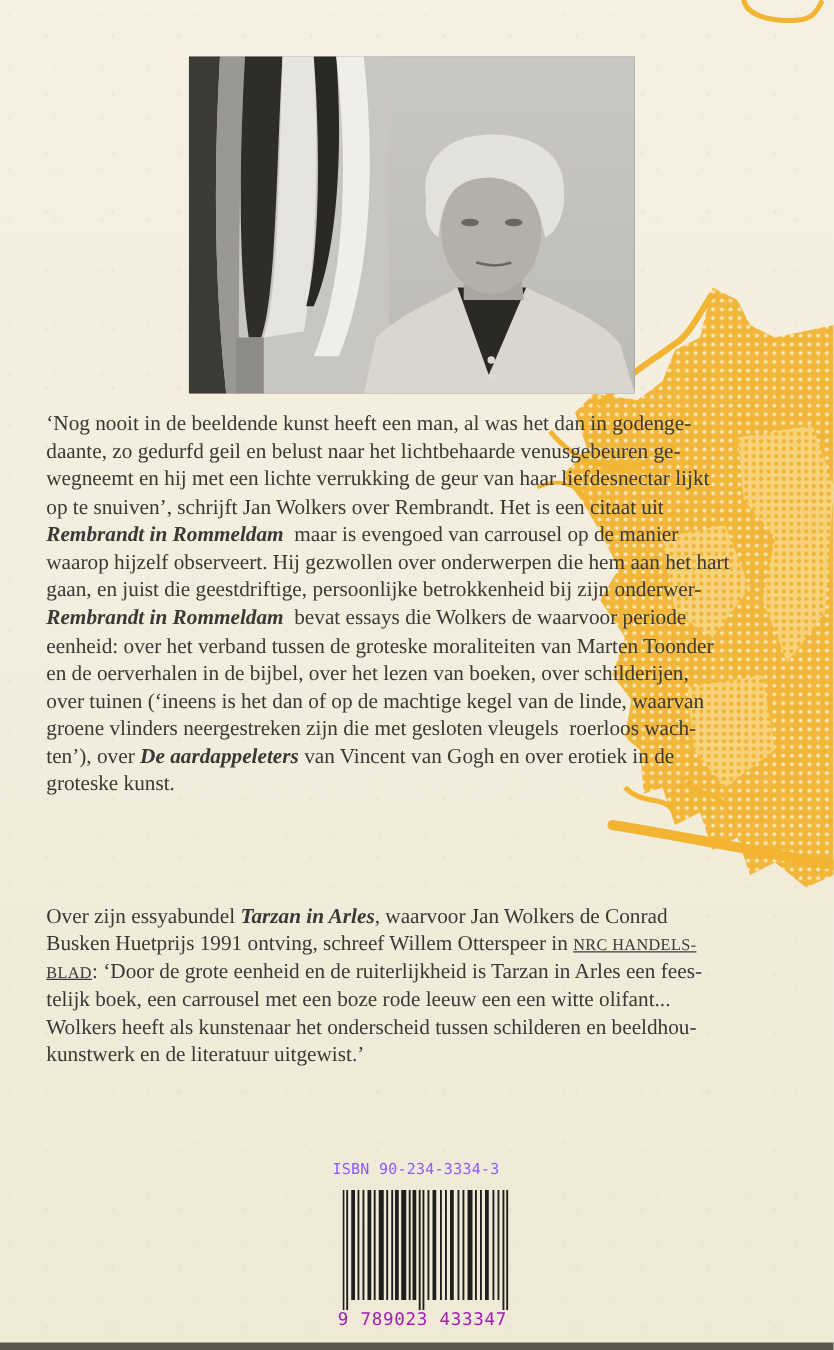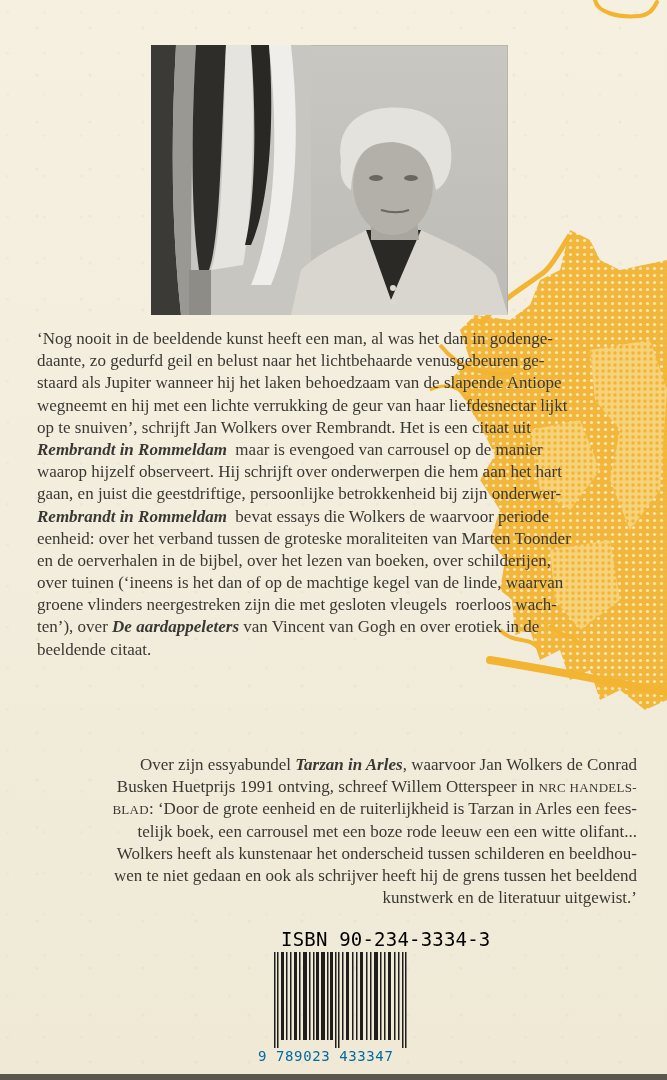--- a/index.html
+++ b/index.html
@@ -46,37 +46,37 @@
     
     .text {
       position: absolute; left: 37px; width: 600px;
       font-size: 17px; line-height: 22.2px;
       color: #3a3834;
       white-space: nowrap;
       z-index: 2;
     }
     .text .line { display: block; height: 22.2px; }
     .text i { font-style: italic; font-weight: bold; }
-    .smallcaps { font-size: 13px; letter-spacing: 0.3px; }
+    .smallcaps { font-size: 13px; letter-spacing: 0.3px; text-decoration: underline; }
     .para1 { top: 328px; }
-    .para2 { top: 754px; text-align: right; }
+    .para2 { top: 722px; }
 
     
     .isbn {
-      position: absolute; left: 281px; top: 928px;
+      position: absolute; left: 266px; top: 928px;
       font-family: "DejaVu Sans Mono", "Liberation Mono", monospace;
-      font-size: 19px; color: #000000; letter-spacing: 0.2px;
+      font-size: 12px; color: #8b5cf6; letter-spacing: 0.2px;
     }
     .barcode {
       position: absolute; left: 274px; top: 952px; width: 134px; height: 96px;
     }
     .barcode-digits {
       position: absolute; left: 258px; top: 1048px; width: 160px;
       font-family: "DejaVu Sans Mono", "Liberation Mono", monospace;
-      font-size: 14px; color: #0369a1; letter-spacing: 0.6px;
+      font-size: 14px; color: #a21caf; letter-spacing: 0.6px; text-align: center;
     }
   </style>
 </head>
 <body>
 
 <div class="paper"></div>
 
 <svg class="deco deco-top" viewBox="0 0 80 24">
   <path d="M8 0 C 10 12, 30 18, 52 16 C 62 15, 66 10, 70 2" fill="none" stroke="#f2b431" stroke-width="4" stroke-linecap="round"></path>
 </svg>
@@ -132,42 +132,40 @@
 
     <ellipse cx="95" cy="88" rx="7" ry="3" fill="#6a6761"></ellipse>
     <ellipse cx="130" cy="88" rx="7" ry="3" fill="#6a6761"></ellipse>
     <path d="M100 120 C 110 123, 120 123, 128 120" stroke="#6a6761" stroke-width="2" fill="none"></path>
   </svg>
 </div>
 
 <div class="text para1">
   <span class="line">‘Nog nooit in de beeldende kunst heeft een man, al was het dan in godenge-</span>
   <span class="line">daante, zo gedurfd geil en belust naar het lichtbehaarde venusgebeuren ge-</span>
-  <span class="line">staard als Jupiter wanneer hij het laken behoedzaam van de slapende Antiope</span>
   <span class="line">wegneemt en hij met een lichte verrukking de geur van haar liefdesnectar lijkt</span>
   <span class="line">op te snuiven’, schrijft Jan Wolkers over Rembrandt. Het is een citaat uit</span>
   <span class="line"><i>Rembrandt in Rommeldam</i><span style="white-space:pre">  maar is evengoed van carrousel op de manier</span></span>
-  <span class="line">waarop hijzelf observeert. Hij schrijft over onderwerpen die hem aan het hart</span>
+  <span class="line">waarop hijzelf observeert. Hij gezwollen over onderwerpen die hem aan het hart</span>
   <span class="line">gaan, en juist die geestdriftige, persoonlijke betrokkenheid bij zijn onderwer-</span>
   <span class="line"><i>Rembrandt in Rommeldam</i><span style="white-space:pre">  bevat essays die Wolkers de waarvoor periode</span></span>
   <span class="line">eenheid: over het verband tussen de groteske moraliteiten van Marten Toonder</span>
   <span class="line">en de oerverhalen in de bijbel, over het lezen van boeken, over schilderijen,</span>
   <span class="line">over tuinen (‘ineens is het dan of op de machtige kegel van de linde, waarvan</span>
   <span class="line" style="white-space:pre">groene vlinders neergestreken zijn die met gesloten vleugels  roerloos wach-</span>
   <span class="line"><span style="white-space:pre">ten’), over </span><i>De aardappeleters</i><span style="white-space:pre"> van Vincent van Gogh en over erotiek in de</span></span>
-  <span class="line">beeldende citaat.</span>
+  <span class="line">groteske kunst.</span>
 </div>
 
 <div class="text para2">
   <span class="line"><span style="white-space:pre">Over zijn essyabundel </span><i>Tarzan in Arles</i><span>, waarvoor Jan Wolkers de Conrad</span></span>
   <span class="line"><span style="white-space:pre">Busken Huetprijs 1991 ontving, schreef Willem Otterspeer in </span><span class="smallcaps">NRC HANDELS-</span></span>
   <span class="line"><span class="smallcaps">BLAD</span><span>: ‘Door de grote eenheid en de ruiterlijkheid is Tarzan in Arles een fees-</span></span>
   <span class="line">telijk boek, een carrousel met een boze rode leeuw een een witte olifant...</span>
   <span class="line">Wolkers heeft als kunstenaar het onderscheid tussen schilderen en beeldhou-</span>
-  <span class="line">wen te niet gedaan en ook als schrijver heeft hij de grens tussen het beeldend</span>
   <span class="line">kunstwerk en de literatuur uitgewist.’</span>
 </div>
 
 <div class="isbn">ISBN 90-234-3334-3</div>
 <svg class="barcode" viewBox="0 0 134 96" preserveAspectRatio="none">
   <g fill="#1f1e1c">
     <rect x="0" y="0" width="1.5" height="96"></rect>
       <rect x="3" y="0" width="1.5" height="96"></rect>
     <rect x="7" y="0" width="3" height="88"></rect>
       <rect x="12" y="0" width="1.5" height="88"></rect>

